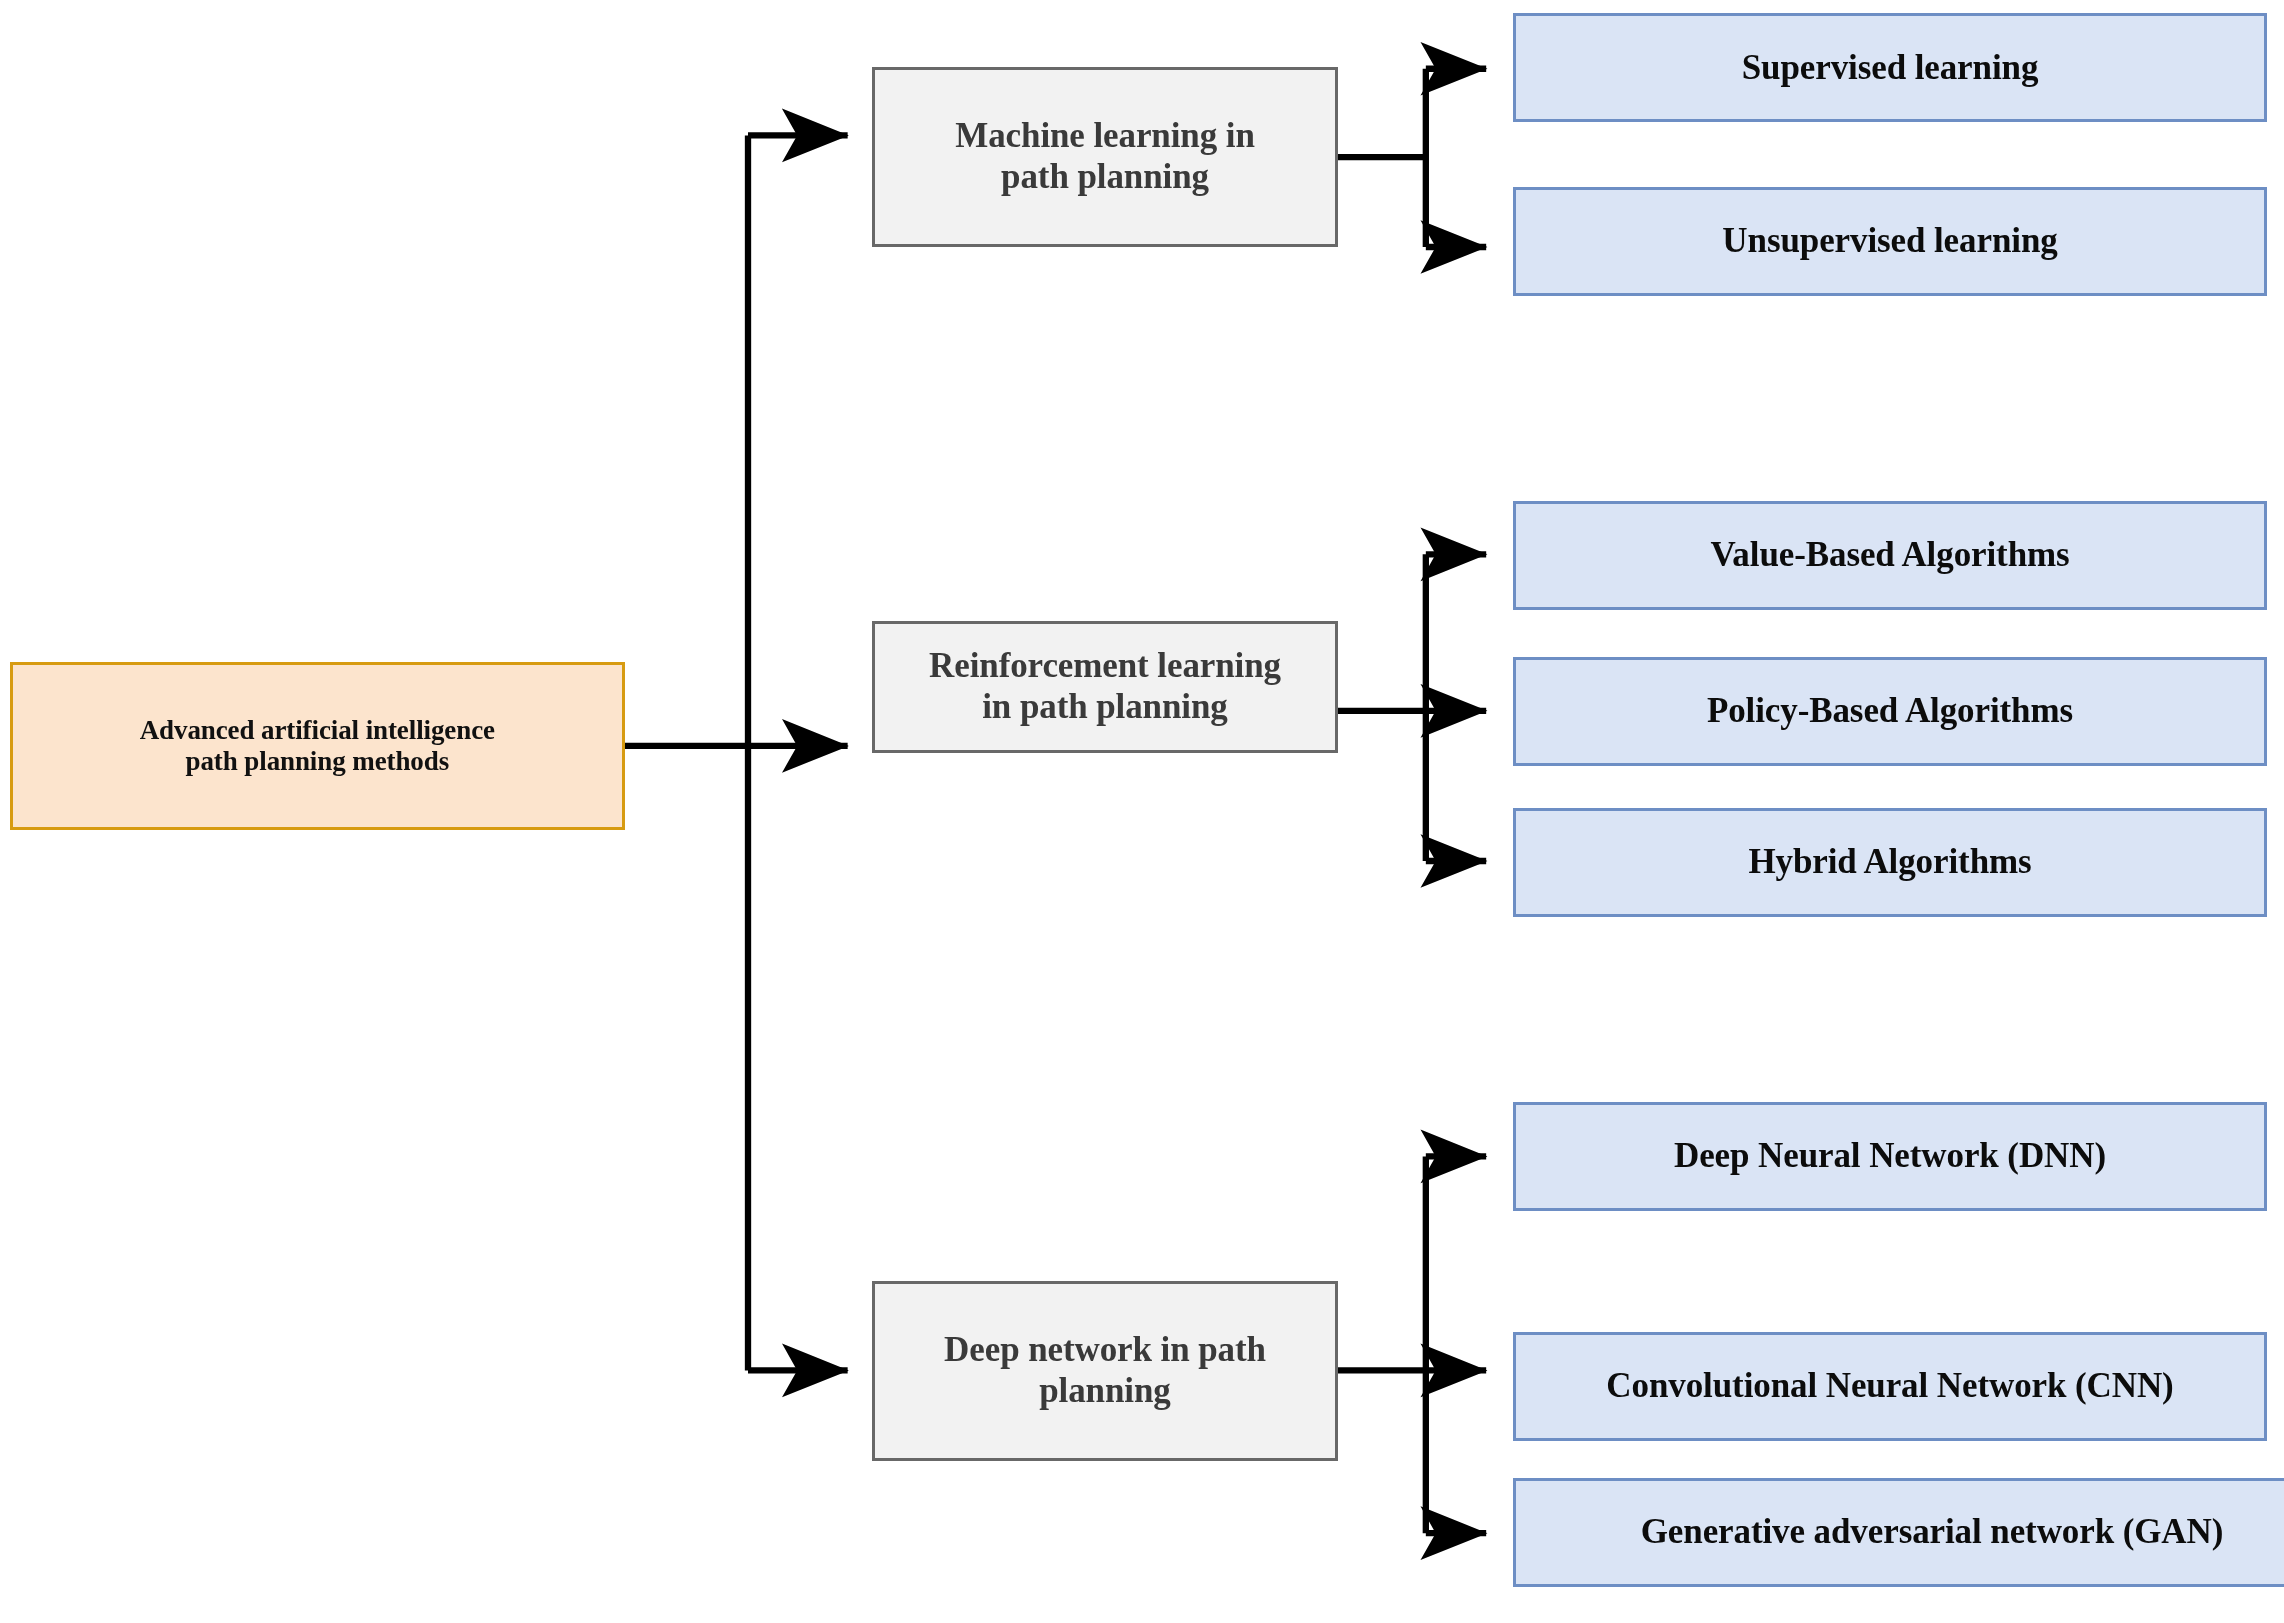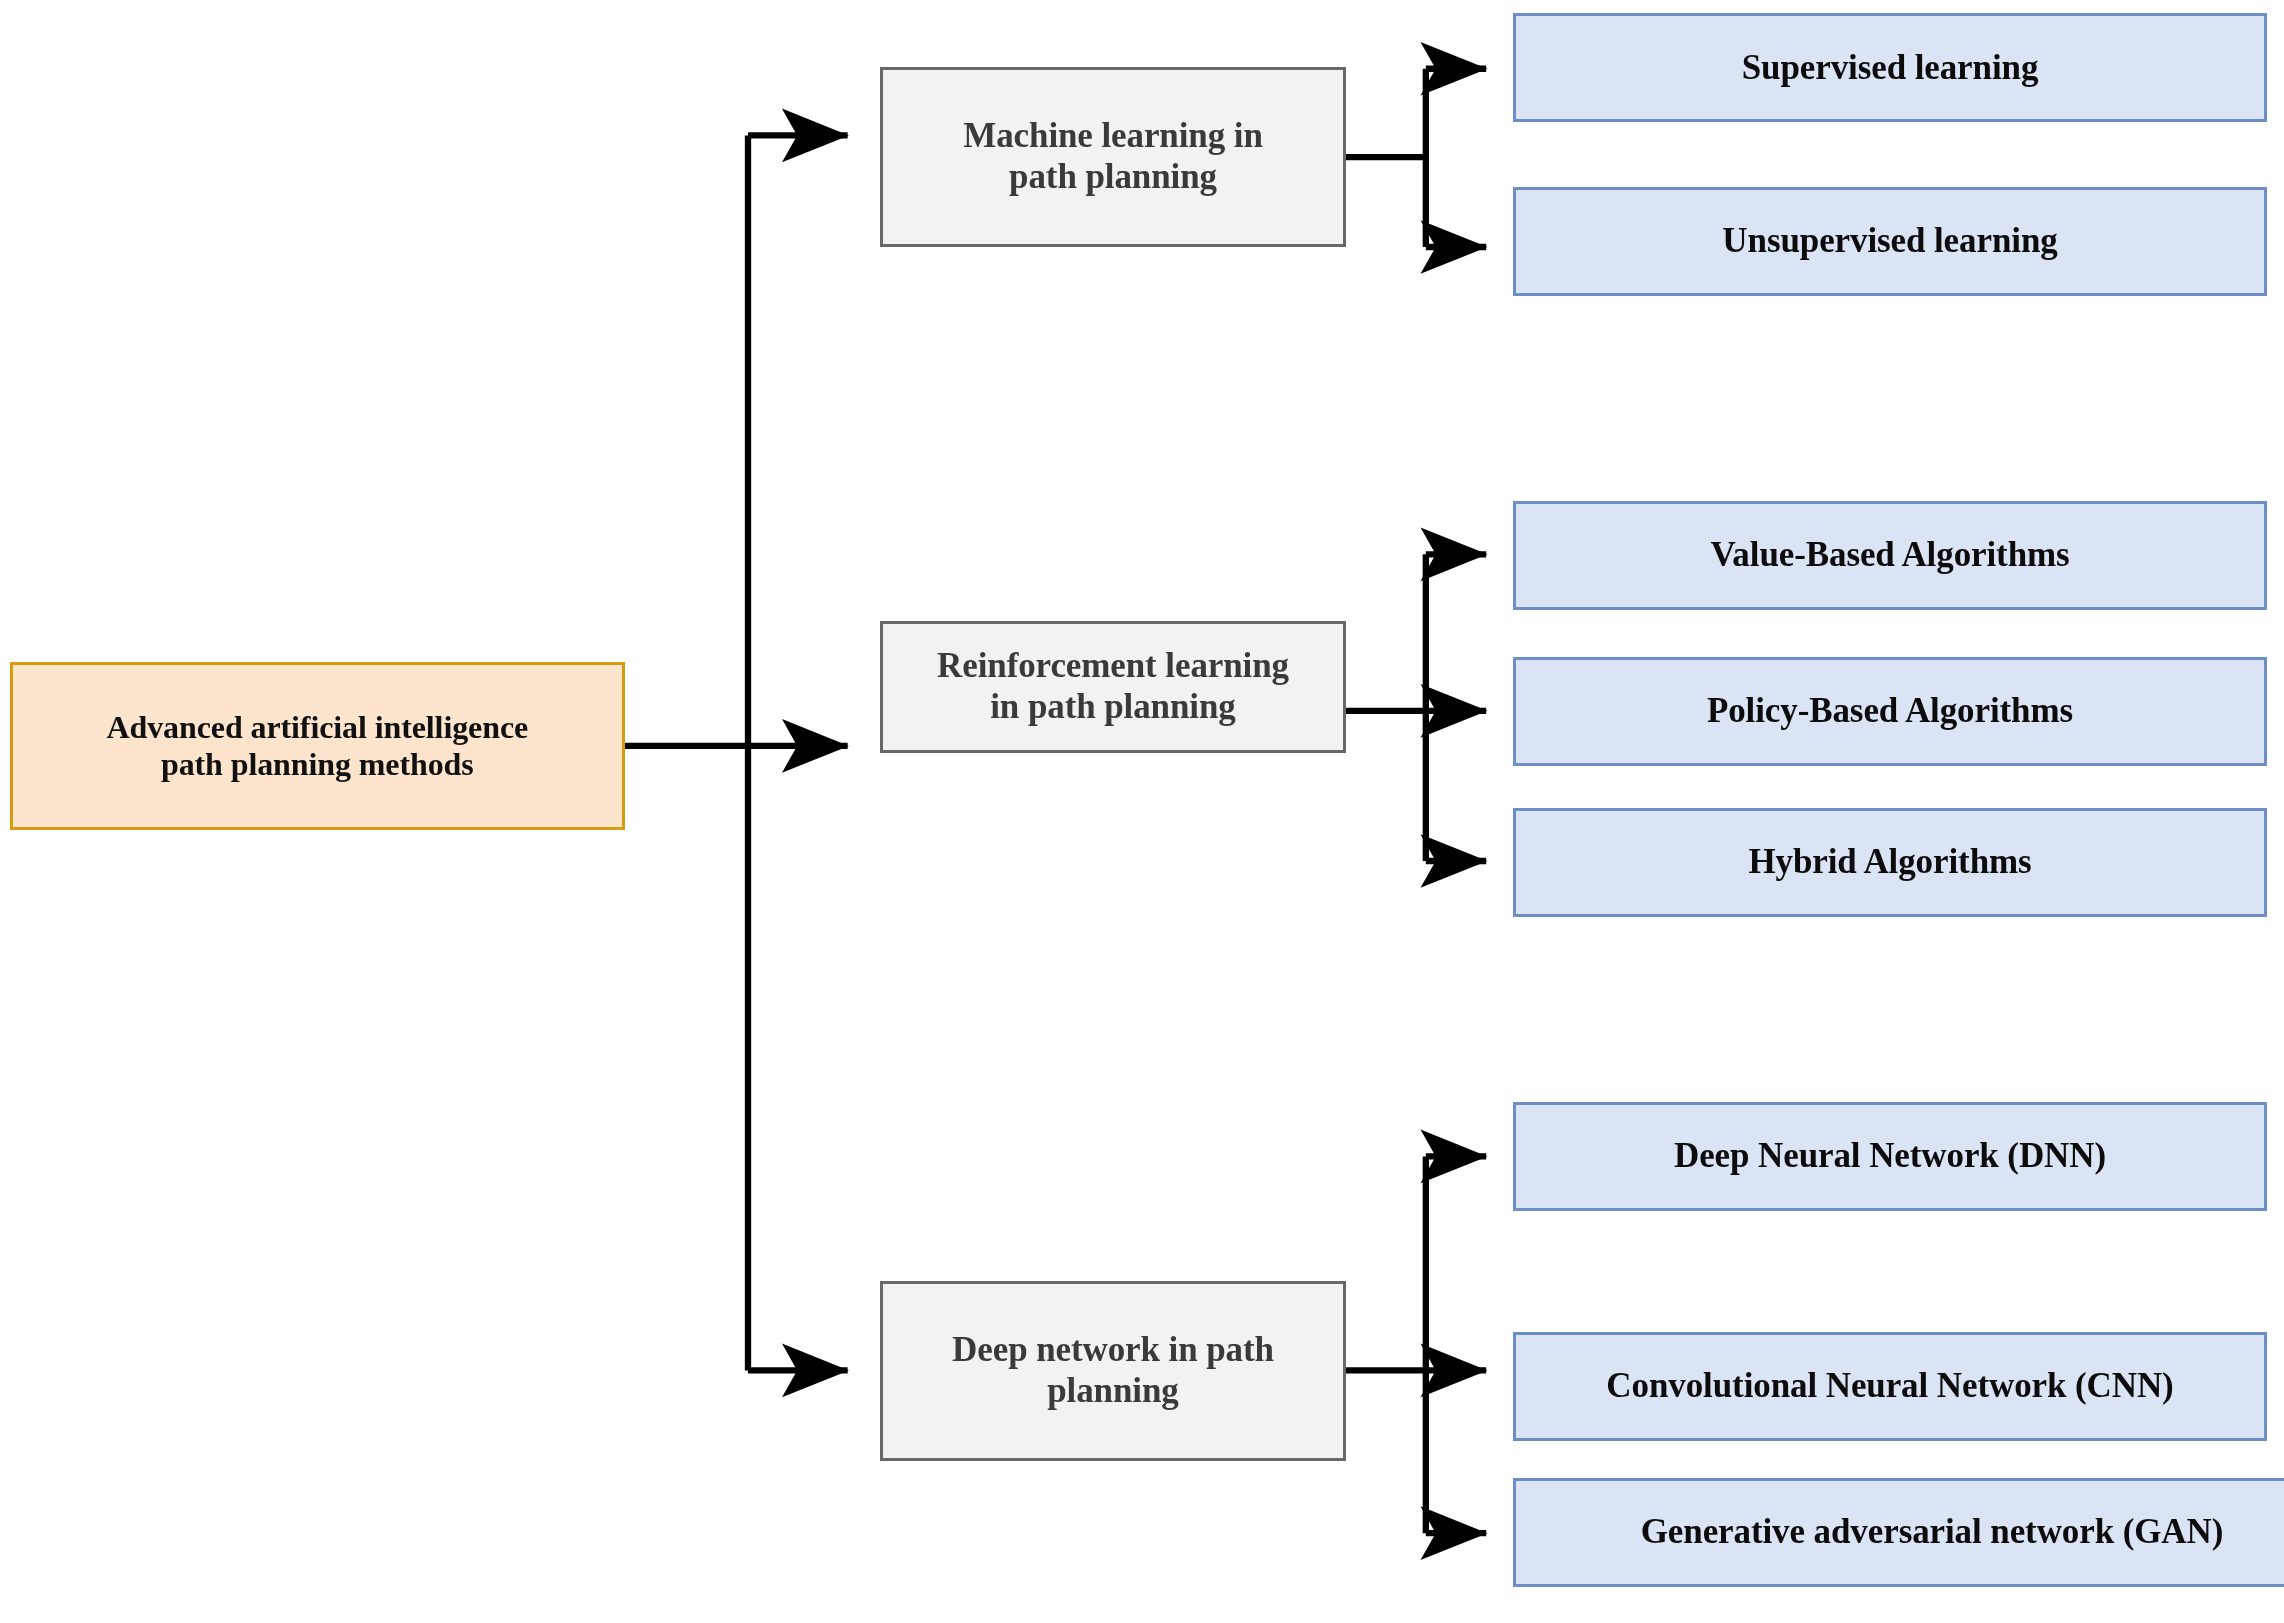--- a/index.html
+++ b/index.html
@@ -43,30 +43,29 @@
     width: 100%;
     padding: 0 16px;
     box-sizing: border-box;
     white-space: pre-line;
   }
   
   .node.root {
     background: #fce4cd;
     border: 3.5px solid #d79b11;
     color: #111111;
-    font-size: 32px;
+    font-size: 27px;
     justify-content: center;
   }
   
   .node.branch {
     background: #f2f2f2;
     border: 3.5px solid #686868;
     color: #3a3a3a;
     font-size: 35px;
-    margin-left: 8px;
   }
   
   .node.leaf {
     background: #dae4f5;
     border: 3.5px solid #6d8ec4;
     color: #0c0c0c;
     font-size: 35px;
   }
 </style>
 </head>

